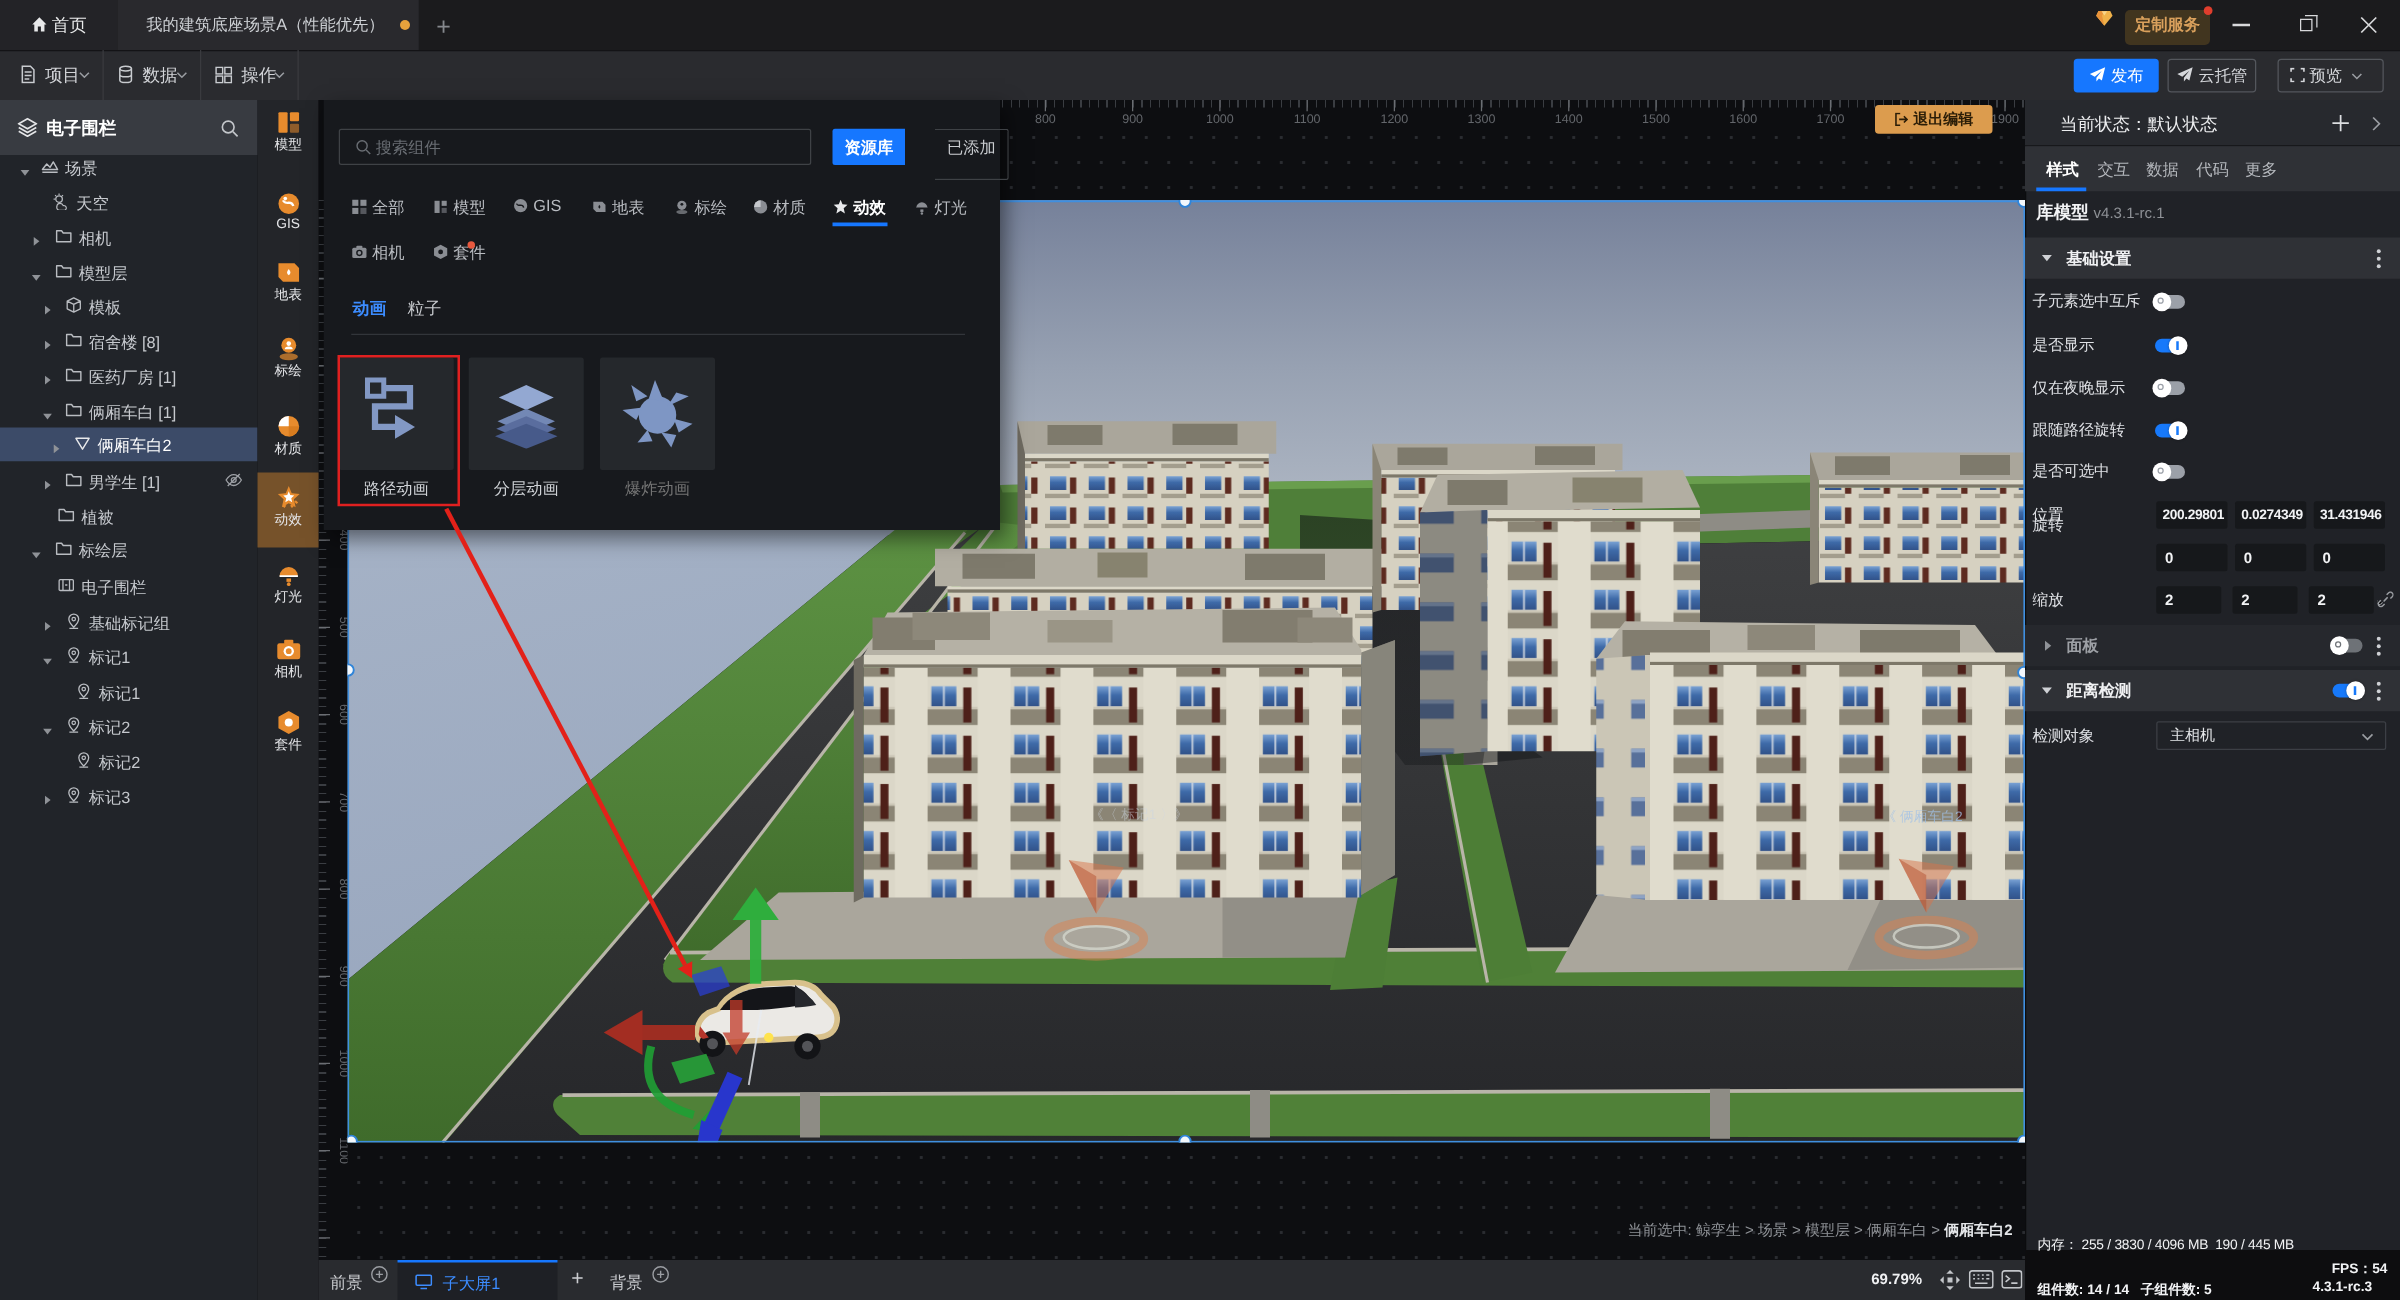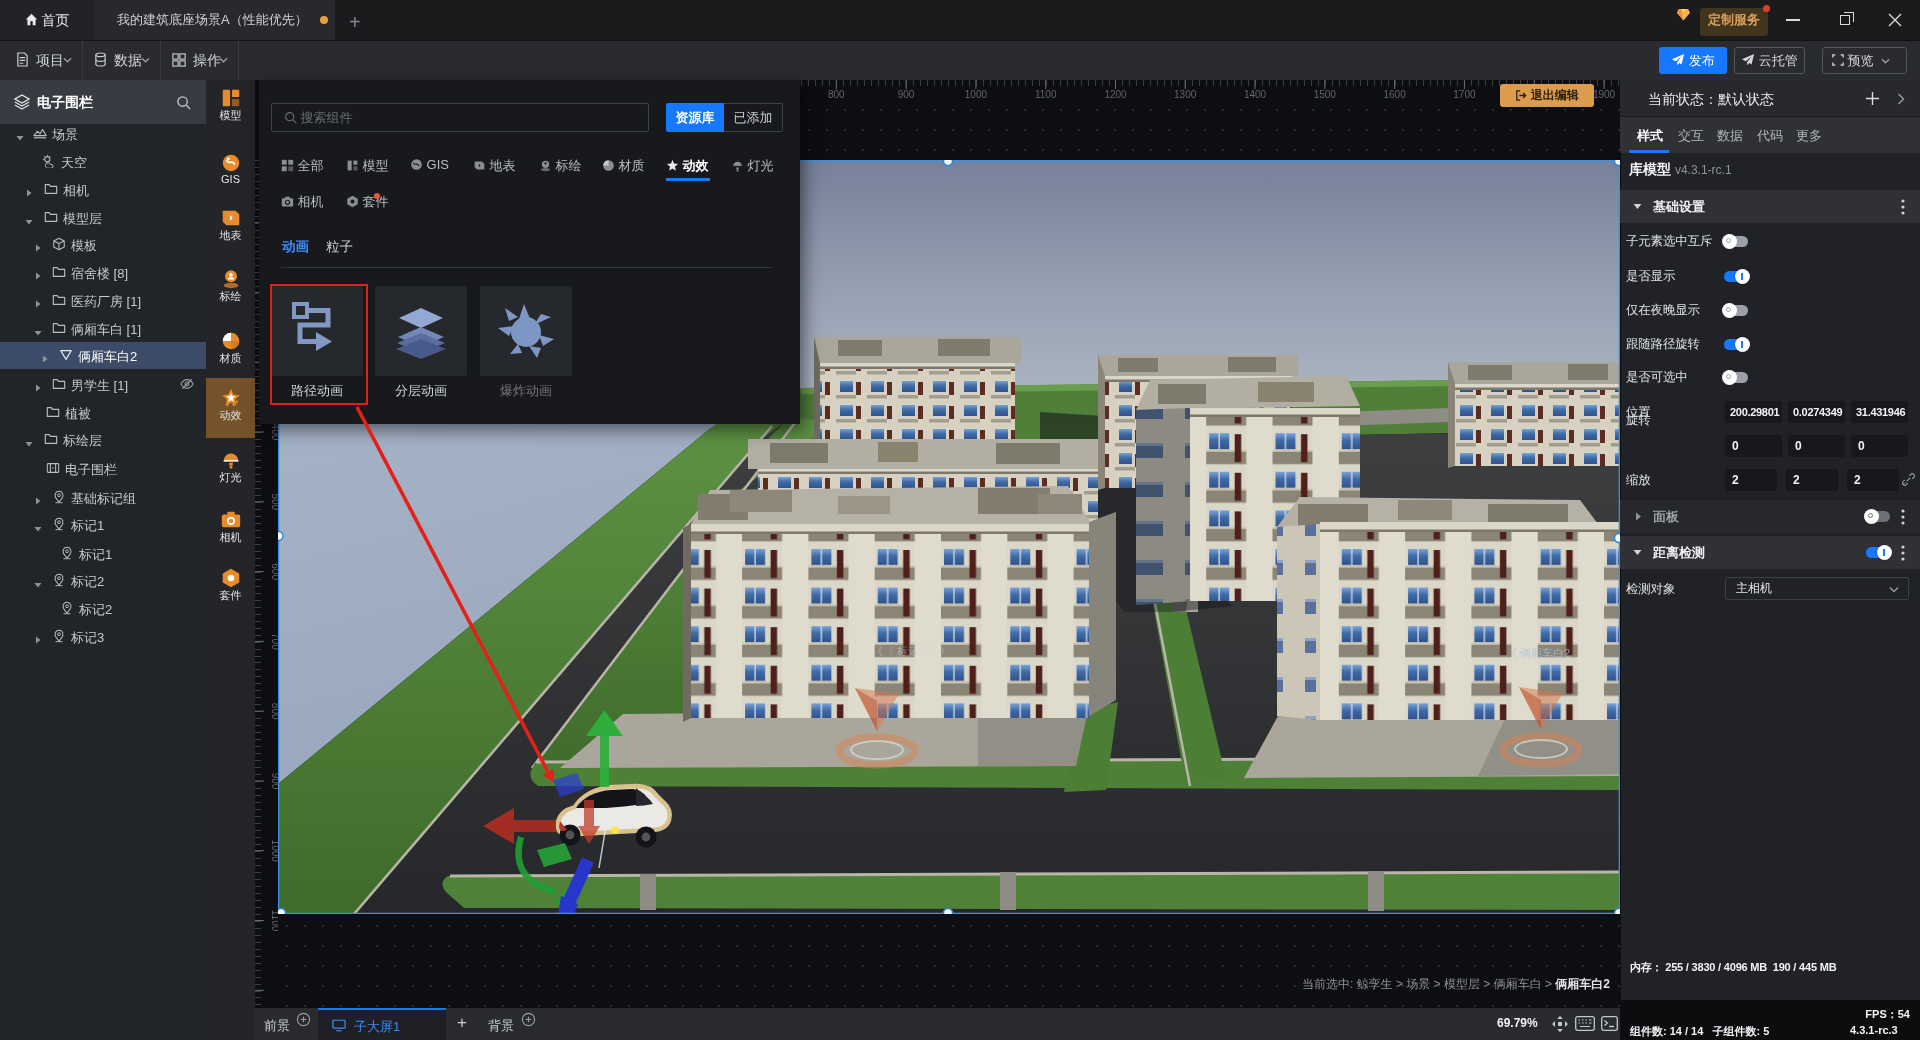--- a/index.html
+++ b/index.html
@@ -443,21 +443,21 @@
   </svg>
 <svg width="20" height="15" viewBox="0 0 20 15" style="position:absolute;left:1575px;top:1016px">
     <rect x="0.7" y="0.7" width="18.6" height="13.6" rx="2" fill="none" stroke="#c3c6ca" stroke-width="1.3"></rect>
     <path d="M3.5 4 H5 M7 4 H8.5 M10.5 4 H12 M14 4 H16.5 M3.5 7 H5 M7 7 H8.5 M10.5 7 H12 M14 7 H16.5 M5 10.5 H15" stroke="#c3c6ca" stroke-width="1.2"></path>
   </svg>
 <svg width="17" height="15" viewBox="0 0 17 15" style="position:absolute;left:1601px;top:1016px">
     <rect x="0.7" y="0.7" width="15.6" height="13.6" rx="2" fill="none" stroke="#c3c6ca" stroke-width="1.3"></rect>
     <path d="M3.5 4.5 L6.5 7 L3.5 9.5 M8 10.5 H13" stroke="#c3c6ca" stroke-width="1.3" fill="none"></path>
   </svg>
 <div class="abs" id="stats"></div>
-<div class="abs" style="left:1630px;top:960px;font-size:11px;font-weight:700;color:#f2f3f5;letter-spacing:-0.2px">内存： 255 / 3830 / 4096 MB&nbsp; 190 / 445 MB</div>
+<div class="abs" style="left:1630px;top:988px;font-size:11px;font-weight:400;color:#f2f3f5;letter-spacing:-0.2px">内存： 255 / 3830 / 4096 MB&nbsp; 190 / 445 MB</div>
 <div class="abs" style="left:1855px;top:1007px;width:55px;text-align:right;font-size:11px;font-weight:700;color:#f2f3f5">FPS：54</div>
 <div class="abs" style="left:1630px;top:1024px;font-size:11px;font-weight:700;color:#f2f3f5">组件数: 14 / 14&nbsp;&nbsp; 子组件数: 5</div>
 <div class="abs" style="left:1850px;top:1024px;width:60px;font-size:11px;font-weight:700;color:#f2f3f5">4.3.1-rc.3</div>
 <div class="abs" id="viewport"></div>
 <div class="abs dots" style="left:278px;top:100px;width:1342px;height:60px"></div>
 <div class="abs dots" style="left:278px;top:916px;width:1342px;height:92px"></div>
 <div class="abs" style="left:278px;top:80px;width:1342px;height:6px;background:repeating-linear-gradient(90deg,#3a3d42 0px,#3a3d42 1px,transparent 1px,transparent 6.979px)"></div>
 <svg class="abs" style="left:278px;top:80px" width="1342" height="21">
     <line x1="-0.0" y1="0" x2="-0.0" y2="9" stroke="#6a6d72" stroke-width="1"></line>
     <line x1="69.8" y1="0" x2="69.8" y2="9" stroke="#6a6d72" stroke-width="1"></line>
@@ -706,21 +706,21 @@
     <circle cx="3" cy="753" r="4.5" fill="#f2f7fc" stroke="#2f84d8" stroke-width="1.5"></circle>
     <circle cx="670" cy="753" r="4.5" fill="#f2f7fc" stroke="#2f84d8" stroke-width="1.5"></circle>
     <circle cx="1341" cy="753" r="4.5" fill="#f2f7fc" stroke="#2f84d8" stroke-width="1.5"></circle>
   </svg>
 <div class="abs" style="left:259px;top:80px;width:541px;height:344px;background:#17191d;box-shadow:4px 6px 16px rgba(0,0,0,0.5)"></div>
 <div class="abs" style="left:271px;top:103px;width:378px;height:29px;border:1px solid #3f4246;border-radius:2px;color:#696d73;font-size:13px;line-height:27px"><svg width="13" height="13" viewBox="0 0 16 16" style="vertical-align:-2px;margin-left:12px">
       <circle cx="7" cy="7" r="5" fill="none" stroke="#696d73" stroke-width="1.4"></circle>
       <path d="M11 11 L15 15" stroke="#696d73" stroke-width="1.4"></path>
     </svg> 搜索组件</div>
 <div class="abs" style="left:666px;top:103px;width:58px;height:29px;background:#1677ff;border-radius:2px 0 0 2px;color:#fff;font-size:13px;font-weight:700;line-height:29px;text-align:center">资源库</div>
-<div class="abs" style="left:724px;top:103px;width:59px;height:29px;border:1px solid #3f4246;border-left:none;border-radius:0 2px 2px 0;color:#c9ccd0;font-size:13px;line-height:27px;text-align:center">已添加</div>
+<div class="abs" style="left:748px;top:103px;width:59px;height:41px;border:1px solid #3f4246;border-left:none;border-radius:0 2px 2px 0;color:#c9ccd0;font-size:13px;line-height:27px;text-align:center">已添加</div>
 <div class="abs" style="left:281px;top:157px;color:#b9bcc1;font-size:13px;font-weight:400"><svg width="13" height="13" viewBox="0 0 16 16" style="vertical-align:-2px">
       <rect x="1" y="1" width="6" height="6" fill="#8a8d93"></rect>
       <rect x="9" y="1" width="6" height="6" fill="#8a8d93"></rect>
       <rect x="1" y="9" width="6" height="6" fill="#8a8d93"></rect>
       <rect x="9" y="9" width="6" height="6" fill="#8a8d93" opacity=".55"></rect>
     </svg> 全部</div>
 <div class="abs" style="left:346px;top:157px;color:#b9bcc1;font-size:13px;font-weight:400"><svg width="13" height="13" viewBox="0 0 16 16" style="vertical-align:-2px">
       <rect x="2" y="2" width="5" height="12" fill="#8a8d93"></rect>
       <rect x="9" y="2" width="5" height="5" fill="#8a8d93"></rect>
       <rect x="9" y="9" width="5" height="5" fill="#8a8d93" opacity=".55"></rect>

